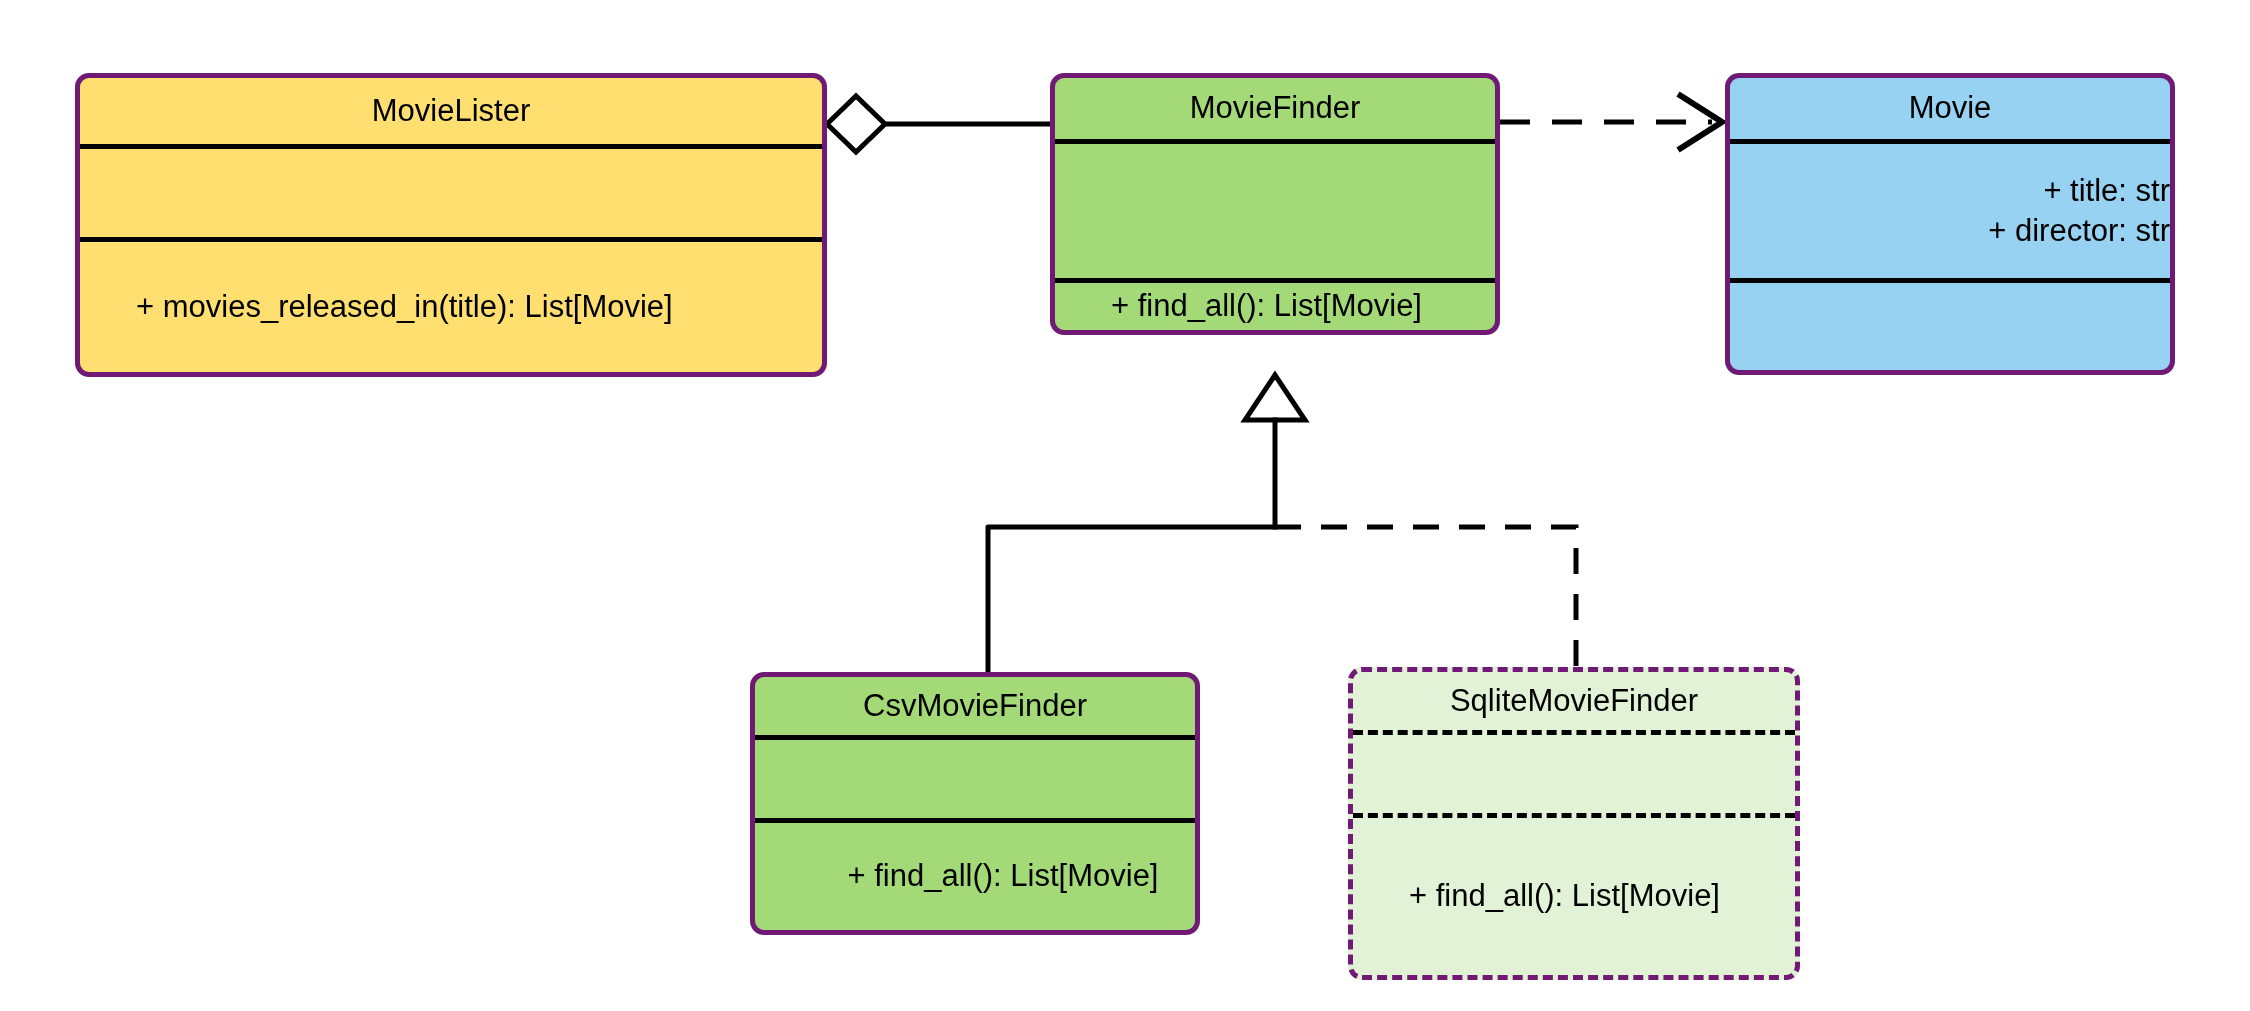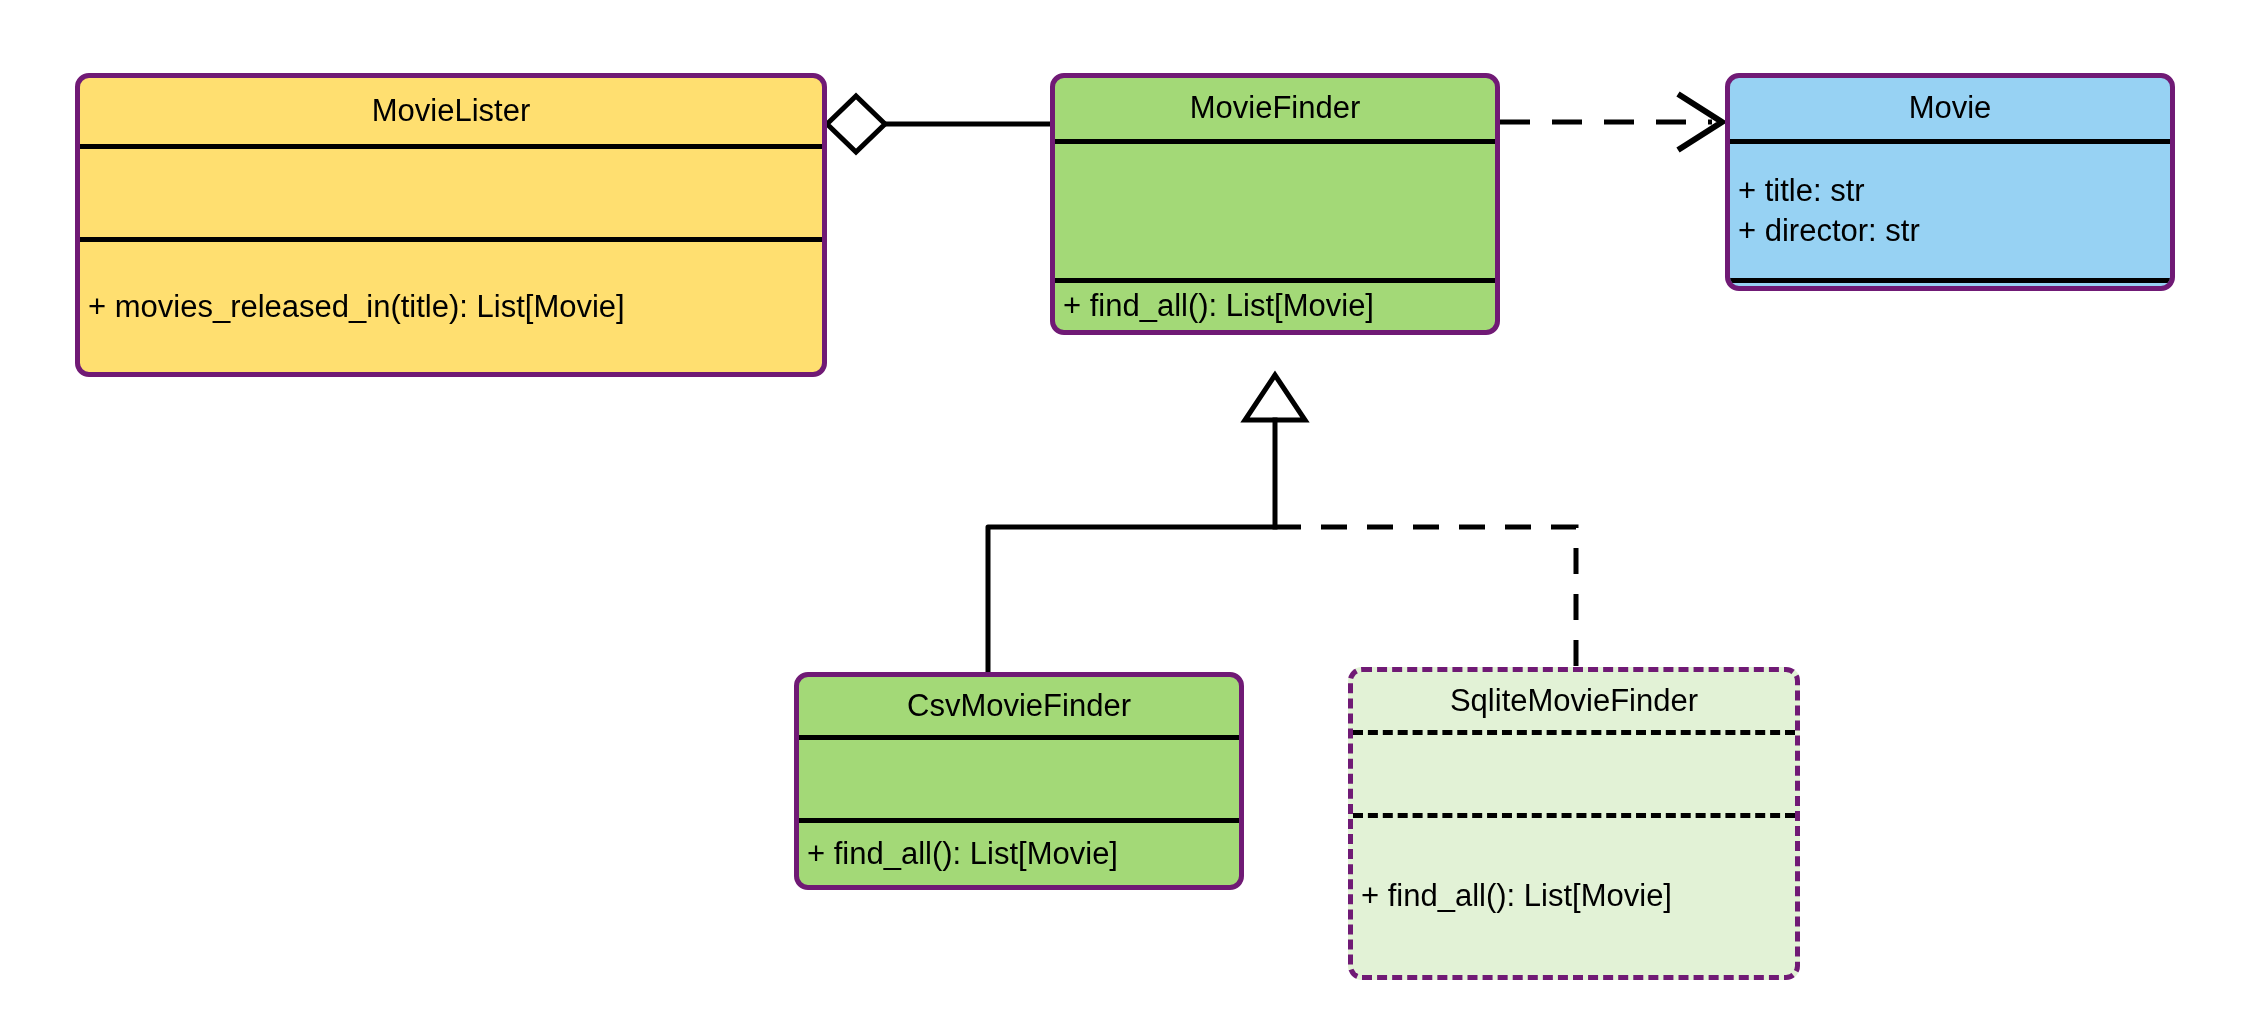--- a/index.html
+++ b/index.html
@@ -62,32 +62,33 @@
     color: #000000;
     line-height: 1.1;
     white-space: nowrap;
   }
   .member {
     font-size: 31px;
     color: #000000;
     line-height: 1.30;
     padding-left: 8px;
     white-space: nowrap;
+    margin-left: 48px;
   }
   .members-list {
     display: flex;
     flex-direction: column;
     justify-content: center;
   }
 
   
   #node-movielister      { left: 75px;   top: 73px;  width: 752px; height: 304px; background: #ffdf70; }
   #node-moviefinder      { left: 1050px; top: 73px;  width: 450px; height: 262px; background: #a3d977; }
-  #node-movie            { left: 1725px; top: 73px;  width: 450px; height: 218px; background: #97d2f3; }
-  #node-csvmoviefinder   { left: 794px;  top: 672px; width: 450px; height: 218px; background: #a3d977; }
+  #node-movie            { left: 1725px; top: 73px;  width: 450px; height: 302px; background: #97d2f3; text-align: right; }
+  #node-csvmoviefinder   { left: 750px;  top: 672px; width: 450px; height: 263px; background: #a3d977; text-align: center; }
   #node-sqlitemoviefinder{ left: 1348px; top: 667px; width: 452px; height: 313px; background: #e2f2d6; }
 
   #node-movielister .c-title { height: 66px; }
   #node-movielister .c-attrs { height: 93px; }
   #node-movielister .c-ops   { flex: 1; }
 
   #node-moviefinder .c-title { height: 61px; }
   #node-moviefinder .c-attrs { height: 139px; }
   #node-moviefinder .c-ops   { flex: 1; }
 

